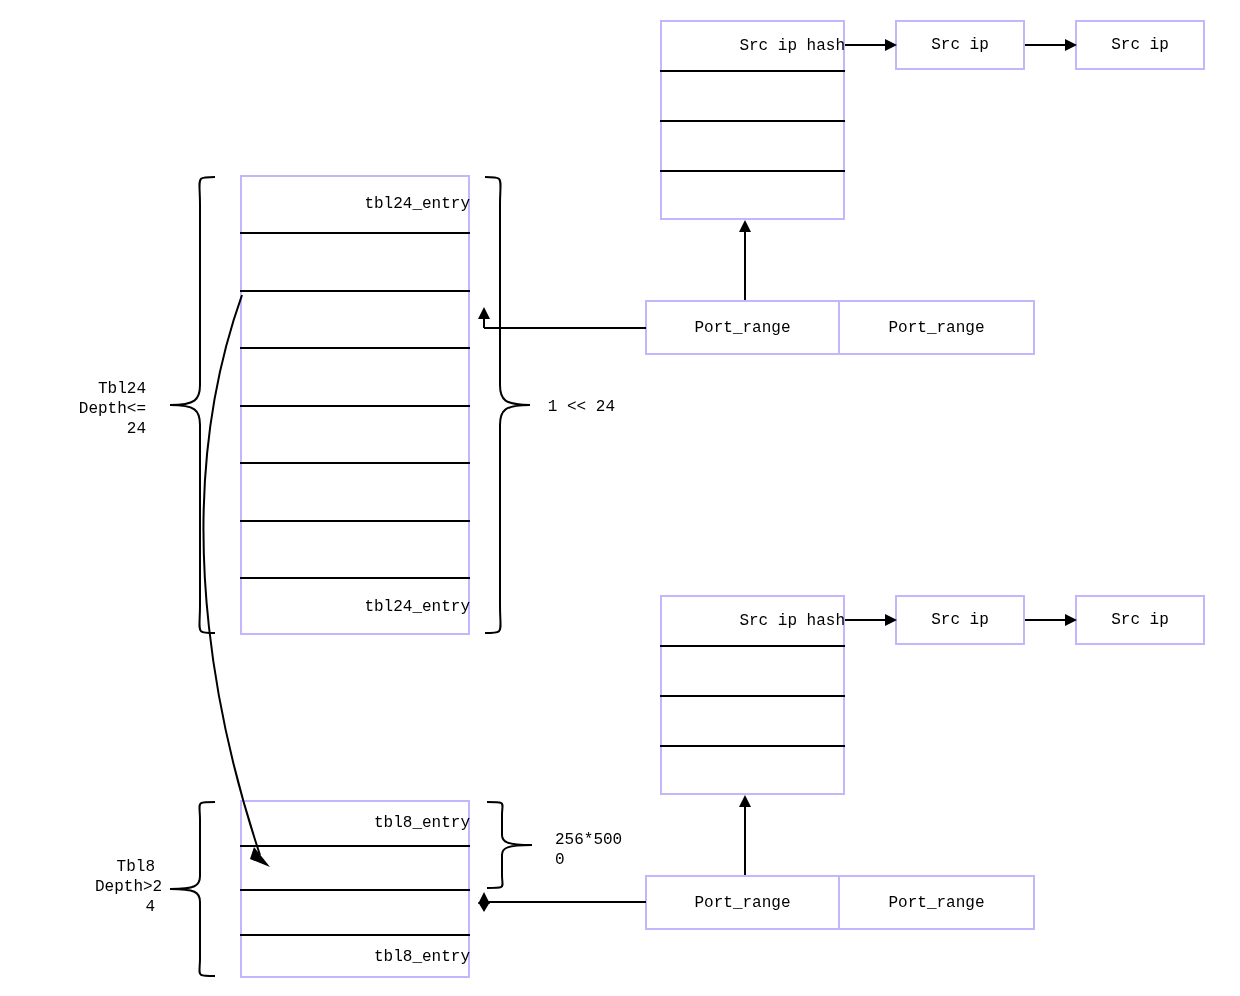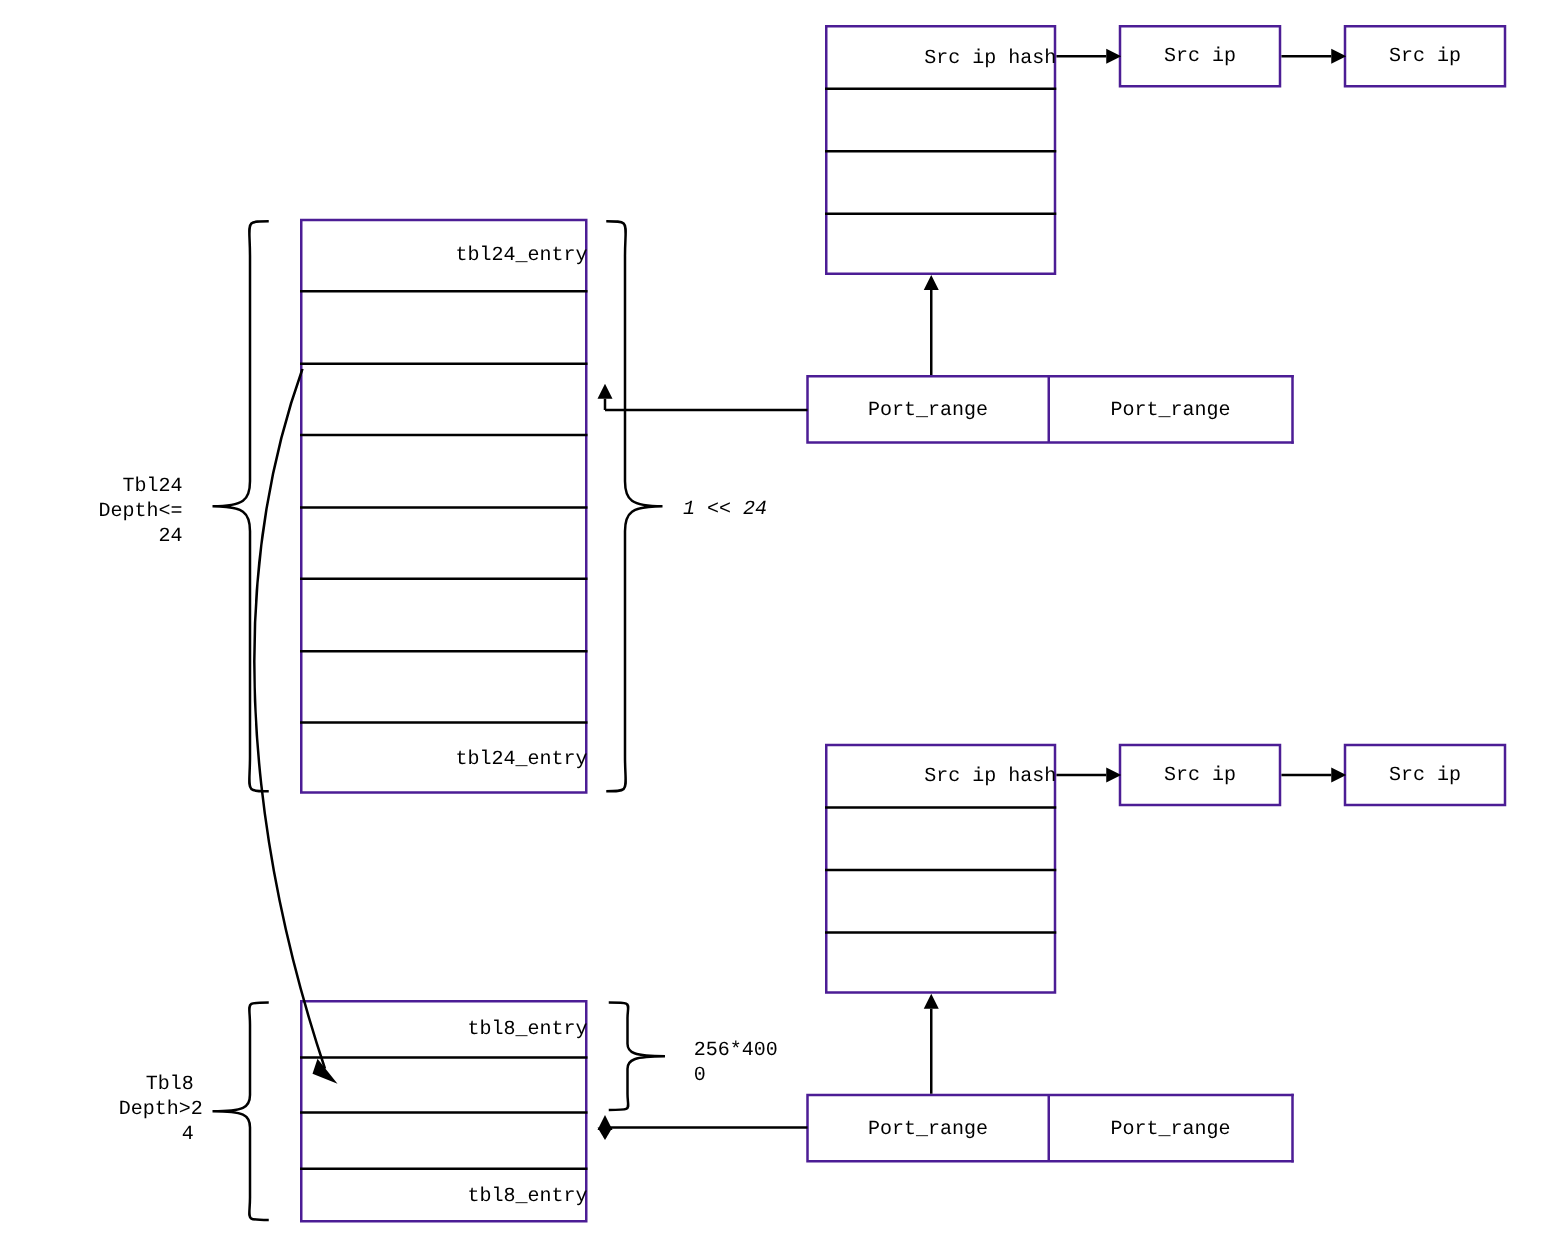--- a/index.html
+++ b/index.html
@@ -10,21 +10,21 @@
     font-size: 16px;
     color: #000;
   }
   .canvas {
     position: relative;
     width: 1240px;
     height: 996px;
   }
   .box {
     position: absolute;
-    border: 2px solid #4c1d95;
+    border: 2px solid #c4b5fd;
     background: #fff;
     display: flex;
     align-items: center;
     justify-content: center;
     box-sizing: border-box;
   }
   .label {
     position: absolute;
     text-align: right;
     white-space: pre-line;
@@ -84,28 +84,28 @@
   <div style="position:absolute; left:240px; top:889px; width:230px; border-top:2px solid #000;"></div>
   <div style="position:absolute; left:240px; top:934px; width:230px; border-top:2px solid #000;"></div>
   <div class="label" style="left:240px; top:813px; width:230px;">tbl8_entry</div>
   <div class="label" style="left:240px; top:947px; width:230px;">tbl8_entry</div>
 
   <div class="brace-right" style="left:480px; top:175px;">
     <svg width="60" height="460" viewBox="0 0 60 460">
       <path d="M5 2 C25 2 20 2 20 30 L20 210 C20 225 25 230 50 230 C25 230 20 235 20 250 L20 430 C20 458 25 458 5 458" fill="none" stroke="#000" stroke-width="2"></path>
     </svg>
   </div>
-  <div class="label" style="left:545px; top:397px; width:70px; text-align:center;font-style:italic;">1 &lt;&lt; 24</div>
+  <div class="label" style="left:545px; top:397px; width:70px; text-align:right;">1 &lt;&lt; 24</div>
 
   <div class="brace-right" style="left:482px; top:800px;">
     <svg width="60" height="90" viewBox="0 0 60 90">
       <path d="M5 2 C25 2 20 2 20 15 L20 35 C20 42 25 45 50 45 C25 45 20 48 20 55 L20 75 C20 88 25 88 5 88" fill="none" stroke="#000" stroke-width="2"></path>
     </svg>
   </div>
-  <div class="label" style="left:555px; top:830px; width:70px; text-align:left;">256*400
+  <div class="label" style="left:555px; top:830px; width:70px; text-align:left;">256*500
 0</div>
 
   <div class="box" style="left:660px; top:20px; width:185px; height:200px;"></div>
   <div style="position:absolute; left:660px; top:70px; width:185px; border-top:2px solid #000;"></div>
   <div style="position:absolute; left:660px; top:120px; width:185px; border-top:2px solid #000;"></div>
   <div style="position:absolute; left:660px; top:170px; width:185px; border-top:2px solid #000;"></div>
   <div class="label" style="left:660px; top:36px; width:185px;">Src ip hash</div>
 
   <div class="box" style="left:895px; top:20px; width:130px; height:50px;">
     <span>Src ip</span>

